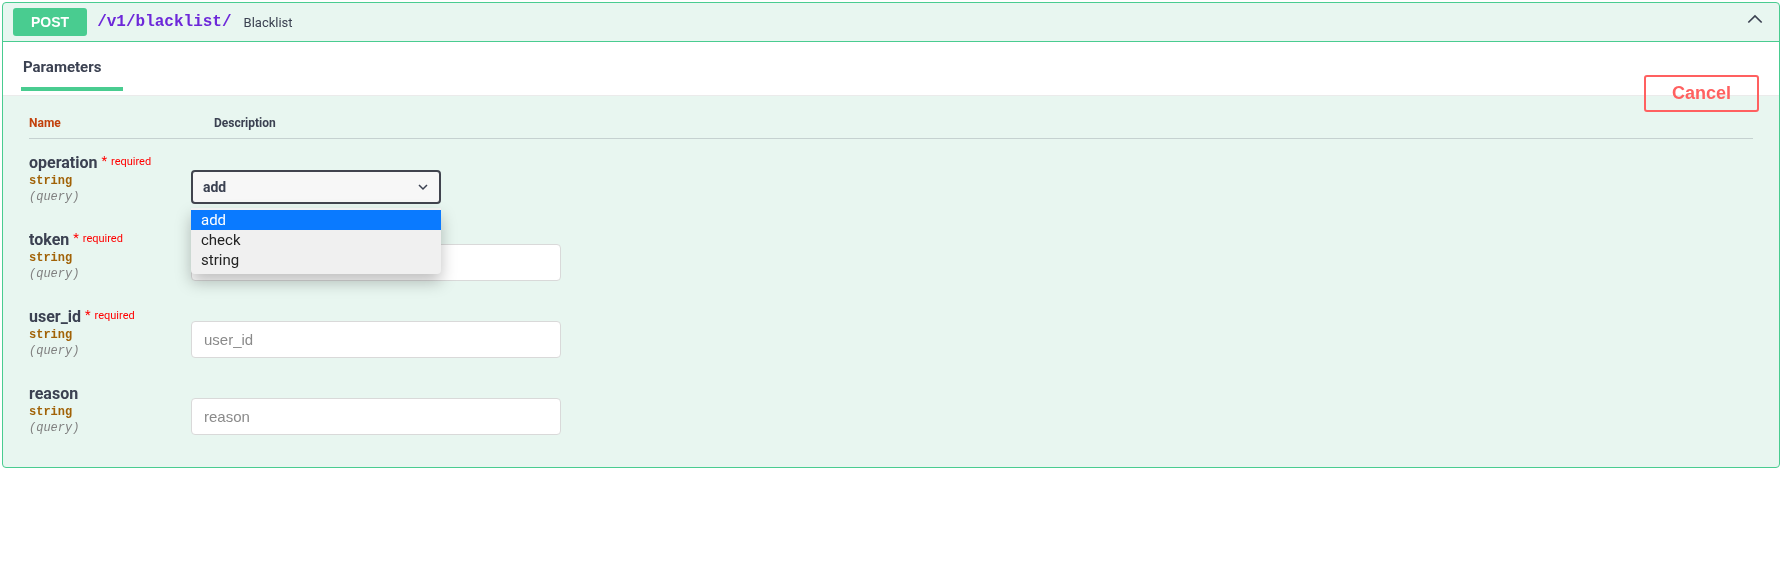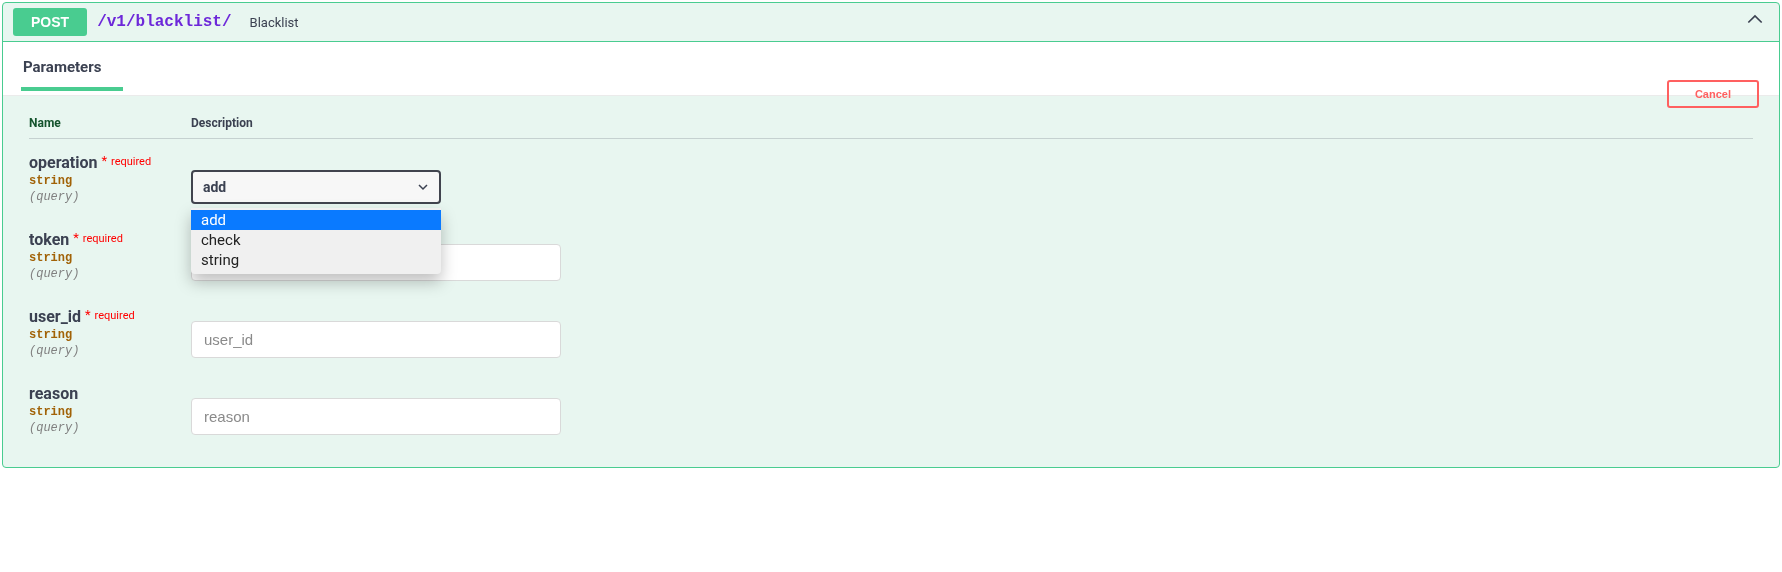--- a/index.html
+++ b/index.html
@@ -35,21 +35,21 @@
   .path {
     font-family: "Courier New", monospace;
     font-size: 16px;
     font-weight: 600;
     color: #6d28d9;
     margin-left: 10px;
   }
   .summary-desc {
     font-size: 13px;
     color: #3b4151;
-    margin-left: 18px;
+    margin-left: 12px;
   }
   .collapse-arrow {
     position: absolute;
     right: 14px;
     top: 50%;
     transform: translateY(-50%);
     cursor: pointer;
   }
   .collapse-arrow svg { width: 20px; height: 20px; }
   .parameters-bar {
@@ -76,37 +76,37 @@
     bottom: -1px;
     width: 102px;
     height: 4px;
     background: #49cc90;
   }
   .cancel-btn {
     border: 2px solid #ff6060;
     color: #ff6060;
     background: transparent;
     font-weight: 700;
-    font-size: 11px;
+    font-size: 18px;
     padding: 6px 26px;
     border-radius: 3px;
     cursor: pointer;
     font-family: sans-serif;
     margin-top: 40px;
   }
   .params-body {
     padding: 20px 26px;
   }
   .params-header {
     display: flex;
     border-bottom: 1px solid rgba(59,65,81,0.2);
     padding-bottom: 8px;
     margin-bottom: 14px;
   }
-  .col-name { width: 162px; font-size: 12px; font-weight: 700; color: #14532d; }
+  .col-name { width: 185px; font-size: 12px; font-weight: 700; color: #c2410c; }
   .col-desc { font-size: 12px; font-weight: 700; color: #3b4151; }
   .param-row {
     display: flex;
     align-items: flex-end;
     margin-bottom: 26px;
     position: relative;
   }
   .param-meta { width: 162px; }
   .param-name {
     font-size: 16px;

